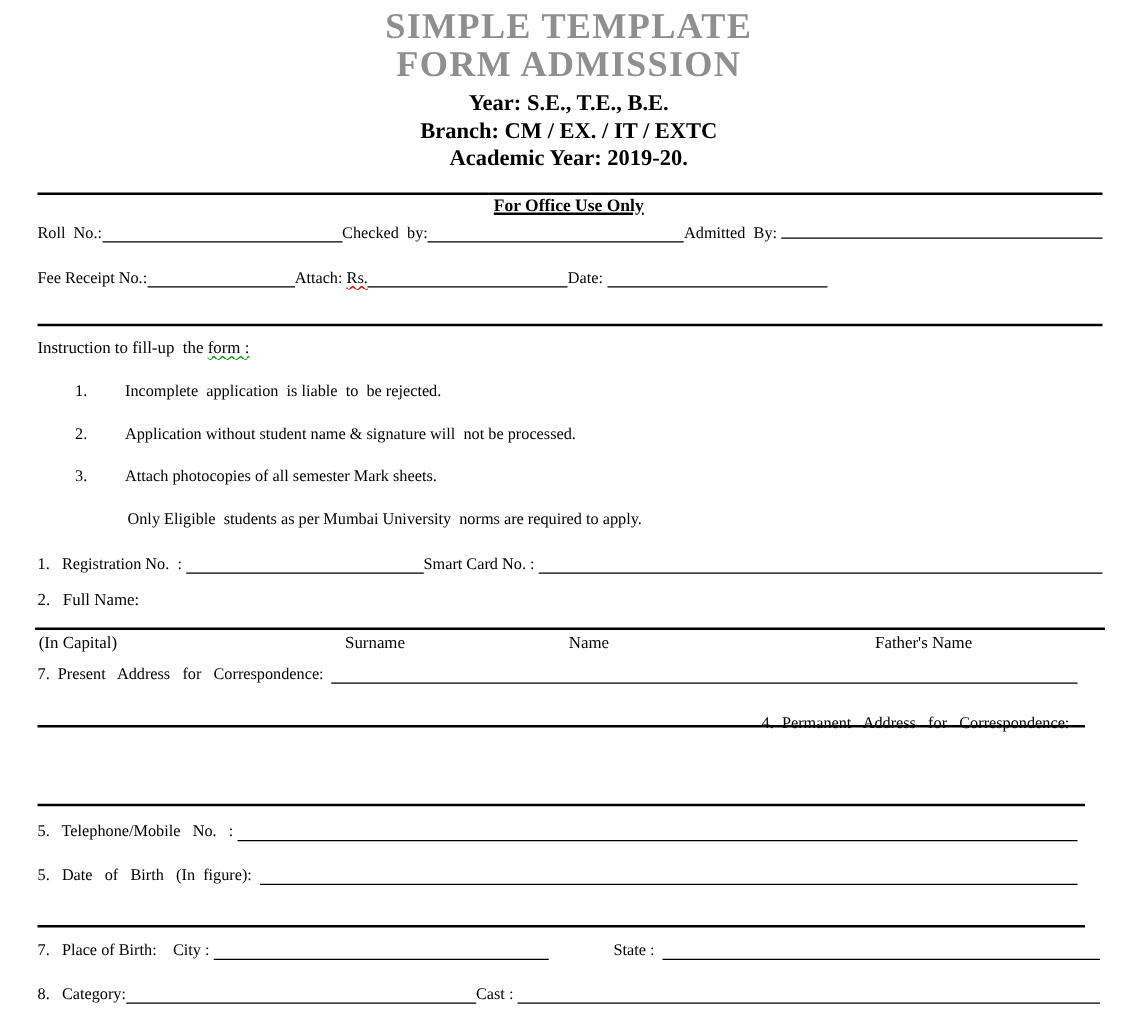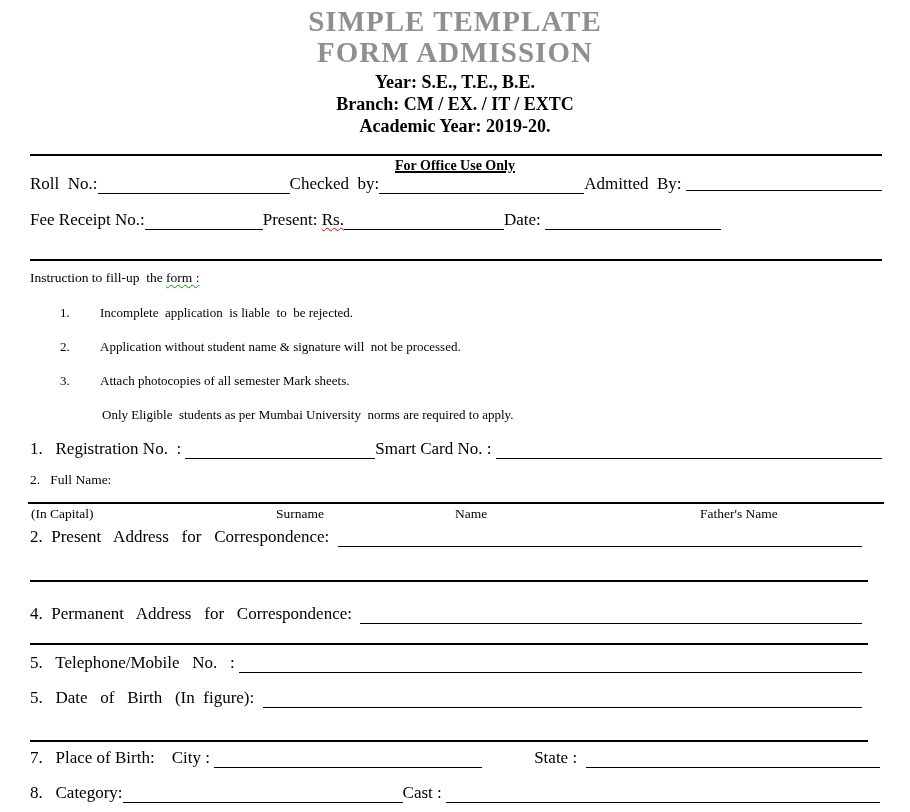--- a/index.html
+++ b/index.html
@@ -6,21 +6,21 @@
   .page {
     position:relative; width:910px; height:812px; background:#ffffff;
     font-family:"Liberation Serif","DejaVu Serif",serif; color:#000;
     overflow:hidden;
   }
   .abs { position:absolute; }
   .center { left:0; right:0; text-align:center; }
   .title { font-size:29px; font-weight:bold; letter-spacing:1px; line-height:31px; }
   .subtitle { font-size:18px; font-weight:bold; line-height:22px; }
   .office-title { font-size:14px; font-weight:bold; text-decoration:underline; text-decoration-thickness:2px; }
-  .row { position:absolute; display:flex; align-items:flex-end; height:18px; font-size:17px;text-align:right; }
+  .row { position:absolute; display:flex; align-items:flex-end; height:18px; font-size:13px;text-align:right; }
   .lbl { white-space:pre; }
   .fill { border-bottom:1px solid #000; height:4px; }
   .fill.grow { flex:1 1 auto; }
   .spacer { height:4px; }
   .hline { position:absolute; background:#000; height:2px; }
   .heading { font-size:13.5px; white-space:pre; }
   .list-row { position:absolute; display:flex; font-size:13px; height:16px; }
   .list-num { width:40px; white-space:pre; }
   .list-text { white-space:pre; }
   .note { font-size:13px; white-space:pre; }
@@ -48,21 +48,21 @@
     <span class="fill" style="width:192px;"></span>
     <span class="lbl">Checked  by:</span>
     <span class="fill" style="width:205px;"></span>
     <span class="lbl">Admitted  By: </span>
     <span class="fill grow" style="margin-bottom:3px;"></span>
   </div>
 
   <div class="row" style="top:212px; left:30px; right:28px;">
     <span class="lbl">Fee Receipt No.:</span>
     <span class="fill" style="width:118px;"></span>
-    <span class="lbl">Present: </span>
+    <span class="lbl">Attach: </span>
     <span class="lbl wavy-red">Rs.</span>
     <span class="fill" style="width:160px;"></span>
     <span class="lbl">Date: </span>
     <span class="fill" style="width:176px;"></span>
     <span class="spacer" style="flex:1 1 auto;"></span>
   </div>
 
   <div class="hline" style="top:259px; left:30px; width:852px;"></div>
 
   <div class="abs heading" style="top:270px; left:30px;"><span>Instruction to fill-up  the </span><span class="wavy-green">form :</span></div>
@@ -89,26 +89,26 @@
   </div>
 
   <div class="abs heading" style="top:472px; left:30px;">2.   Full Name:</div>
   <div class="hline" style="top:502px; left:28px; width:856px;"></div>
   <span class="caption" style="top:506px; left:31px;">(In Capital)</span>
   <span class="caption" style="top:506px; left:276px;">Surname</span>
   <span class="caption" style="top:506px; left:455px;">Name</span>
   <span class="caption" style="top:506px; left:700px;">Father's Name</span>
 
   <div class="row" style="top:529px; left:30px; right:48px;">
-    <span class="lbl">2.  Present   Address   for   Correspondence:  </span>
+    <span class="lbl">7.  Present   Address   for   Correspondence:  </span>
     <span class="fill grow"></span>
   </div>
   <div class="hline" style="top:580px; left:30px; width:838px;"></div>
 
-  <div class="row" style="top:606px; left:30px; right:48px;">
+  <div class="row" style="top:570px; left:30px; right:48px;flex-direction:column;">
     <span class="lbl">4.  Permanent   Address   for   Correspondence:  </span>
     <span class="fill grow"></span>
   </div>
   <div class="hline" style="top:643px; left:30px; width:838px;"></div>
 
   <div class="row" style="top:655px; left:30px; right:48px;">
     <span class="lbl">5.   Telephone/Mobile   No.   : </span>
     <span class="fill grow"></span>
   </div>
 

